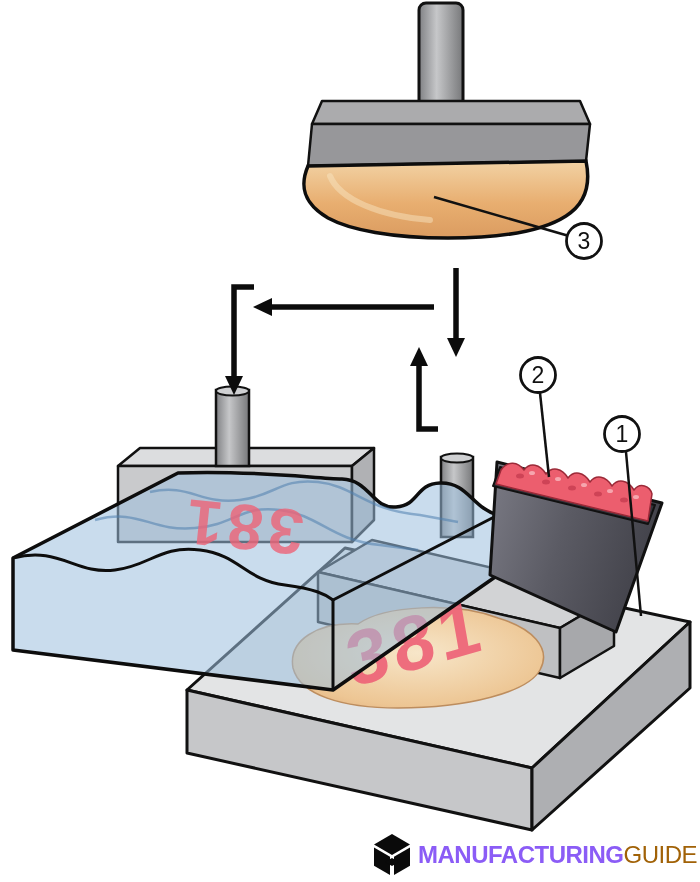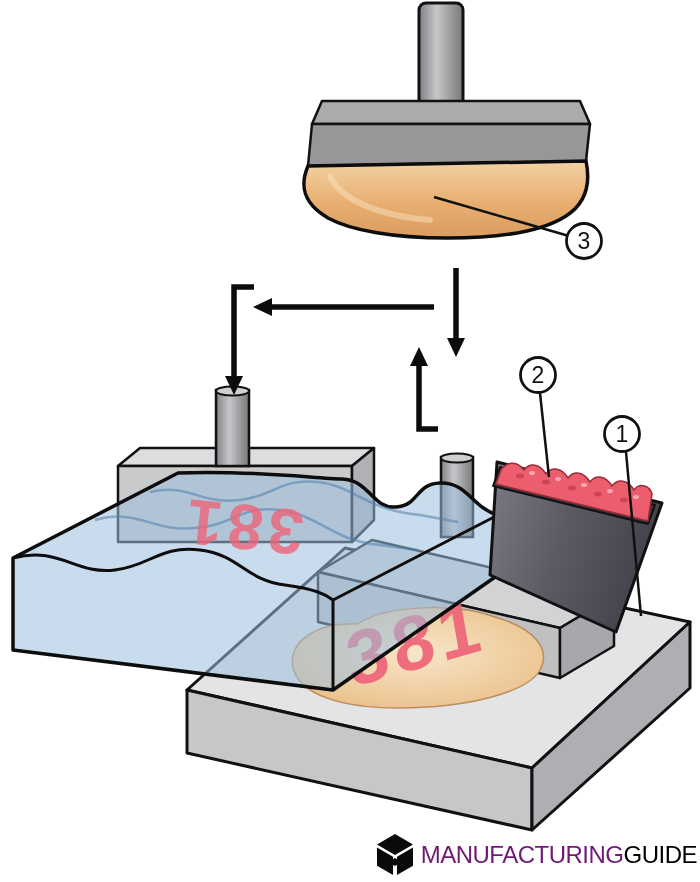--- a/index.html
+++ b/index.html
@@ -3,22 +3,22 @@
 <meta charset="utf-8">
 <style>
   html,body{margin:0;padding:0;background:#ffffff;}
   .stage{position:relative;width:700px;height:882px;background:#ffffff;overflow:hidden;font-family:"Liberation Sans",sans-serif;}
   .stage > svg{position:absolute;top:0;left:0;}
   text{font-family:"Liberation Sans",sans-serif;}
   .callout-num{font-size:23px;fill:#111;}
   .print-text{font-weight:700;letter-spacing:5px;}
   .logo{position:absolute;right:3px;bottom:6px;display:flex;align-items:center;gap:7px;}
   .logo .word{font-size:24px;letter-spacing:-0.5px;white-space:nowrap;}
-  .logo .bold{font-weight:400;color:#701a75;}
-  .logo .light{font-weight:400;color:#000000;}
+  .logo .bold{font-weight:700;color:#8b5cf6;}
+  .logo .light{font-weight:400;color:#a16207;}
 </style>
 </head>
 <body>
 
 <div class="stage">
 <svg width="700" height="882" viewBox="0 0 700 882">
   <defs>
     <linearGradient id="gMetalH" x1="0" y1="0" x2="1" y2="0">
       <stop offset="0" stop-color="#808184"></stop>
       <stop offset="0.4" stop-color="#c6c7c9"></stop>

